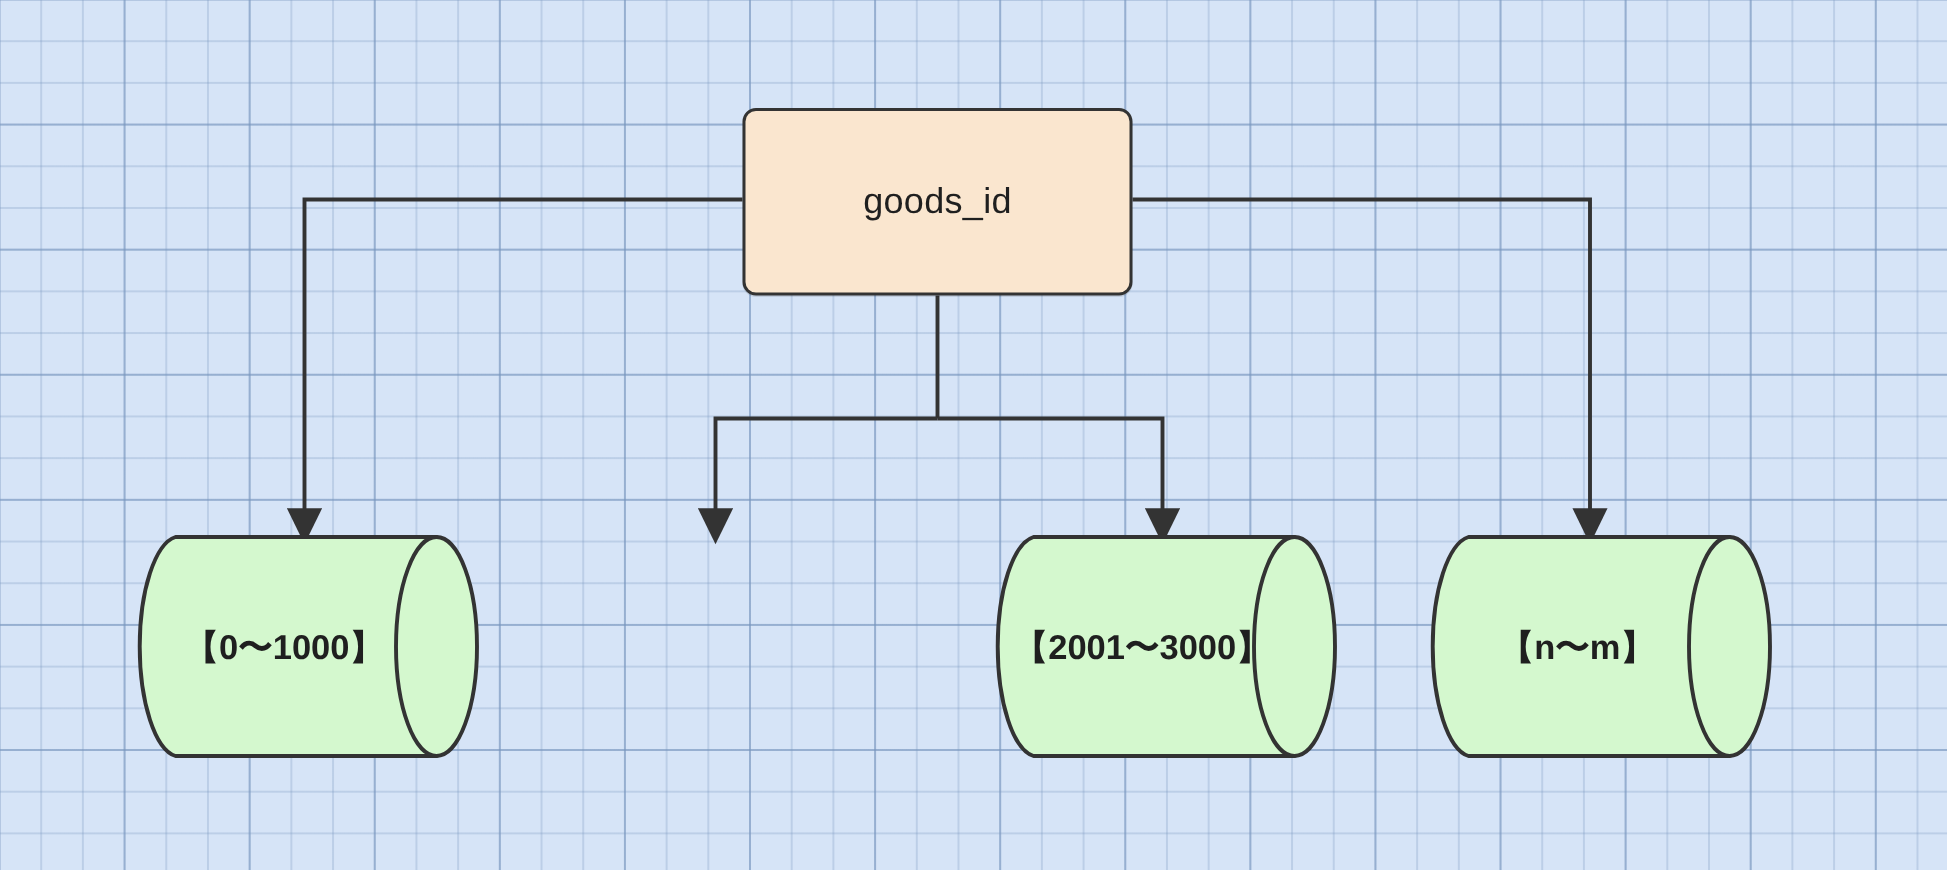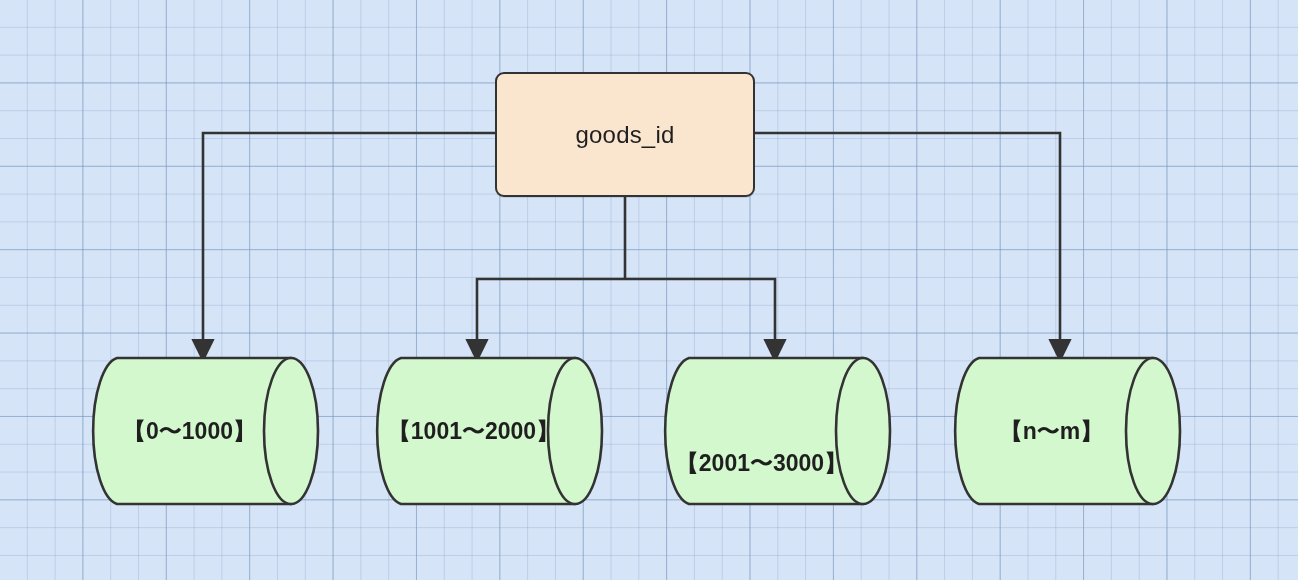--- a/index.html
+++ b/index.html
@@ -106,34 +106,27 @@
   </div>
 
   <div class="cyl" style="left:88px; top:357px; width:231px; height:148px;">
     <svg width="231" height="148" viewBox="0 0 231 148">
       <path d="M29,1 L203,1 A27,73.5 0 0 1 203,147 L29,147 A27,73.5 0 0 1 29,1 Z" fill="#d4f8ce" stroke="#333333" stroke-width="2.6" stroke-linejoin="round"></path>
       <ellipse cx="203" cy="74" rx="27" ry="73" fill="#d4f8ce" stroke="#333333" stroke-width="2.6"></ellipse>
     </svg>
     <div class="cyl-label" style="width:203px;text-align:right;">【0〜1000】</div>
   </div>
 
-  <div class="cyl" style="left:372px; top:357px; width:231px; height:148px;">
-    <svg width="231" height="148" viewBox="0 0 231 148">
-      <path d="M29,1 L203,1 A27,73.5 0 0 1 203,147 L29,147 A27,73.5 0 0 1 29,1 Z" fill="#d4f8ce" stroke="#333333" stroke-width="2.6" stroke-linejoin="round"></path>
-      <ellipse cx="203" cy="74" rx="27" ry="73" fill="#d4f8ce" stroke="#333333" stroke-width="2.6"></ellipse>
-    </svg>
-    <div class="cyl-label" style="width:203px;">【1001〜2000】</div>
-  </div>
 
   <div class="cyl" style="left:660px; top:357px; width:231px; height:148px;">
     <svg width="231" height="148" viewBox="0 0 231 148">
       <path d="M29,1 L203,1 A27,73.5 0 0 1 203,147 L29,147 A27,73.5 0 0 1 29,1 Z" fill="#d4f8ce" stroke="#333333" stroke-width="2.6" stroke-linejoin="round"></path>
       <ellipse cx="203" cy="74" rx="27" ry="73" fill="#d4f8ce" stroke="#333333" stroke-width="2.6"></ellipse>
     </svg>
-    <div class="cyl-label" style="width:203px;margin-top:32px;">【2001〜3000】</div>
+    <div class="cyl-label" style="width:203px;">【2001〜3000】</div>
   </div>
 
   <div class="cyl" style="left:950px; top:357px; width:231px; height:148px;text-align:center;">
     <svg width="231" height="148" viewBox="0 0 231 148">
       <path d="M29,1 L203,1 A27,73.5 0 0 1 203,147 L29,147 A27,73.5 0 0 1 29,1 Z" fill="#d4f8ce" stroke="#333333" stroke-width="2.6" stroke-linejoin="round"></path>
       <ellipse cx="203" cy="74" rx="27" ry="73" fill="#d4f8ce" stroke="#333333" stroke-width="2.6"></ellipse>
     </svg>
     <div class="cyl-label" style="width:203px;">【n〜m】</div>
   </div>
 

